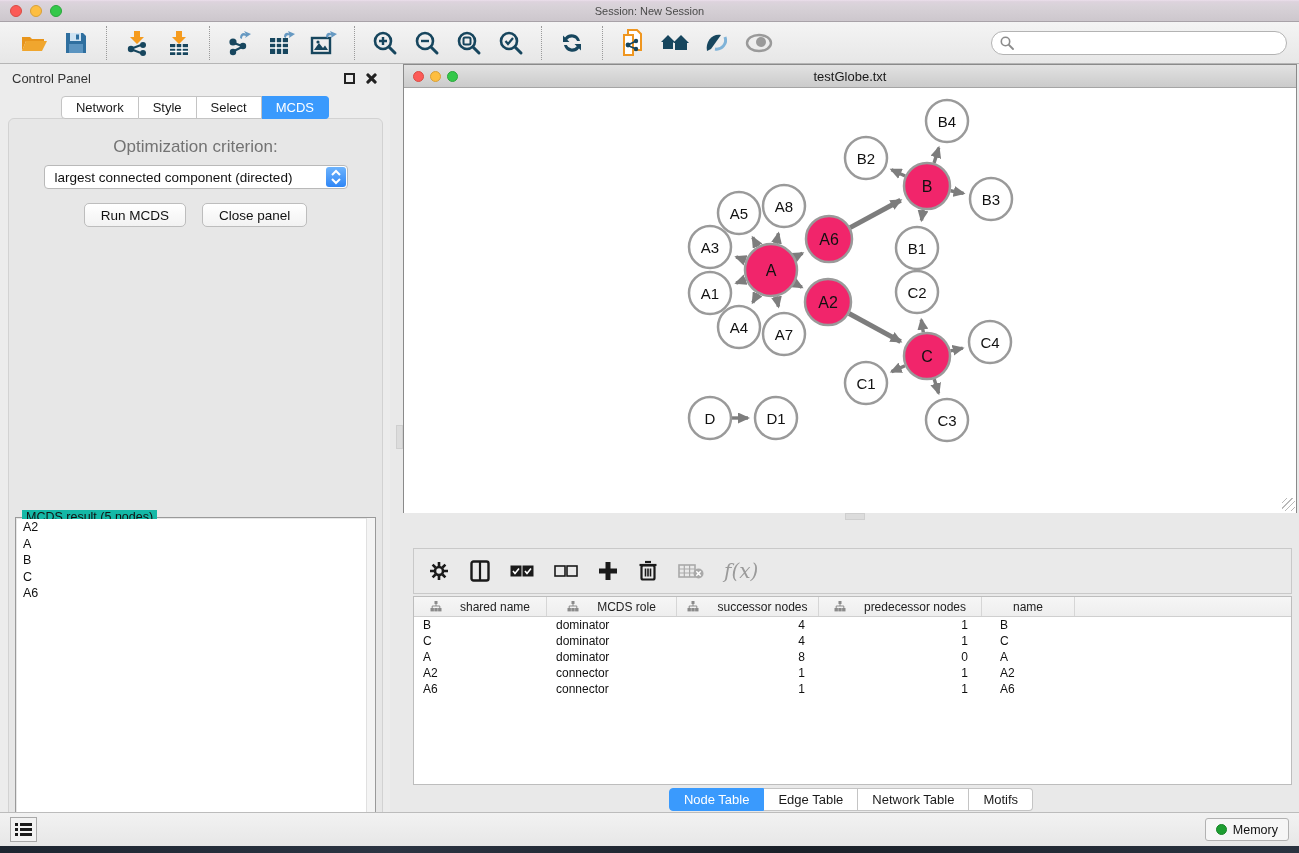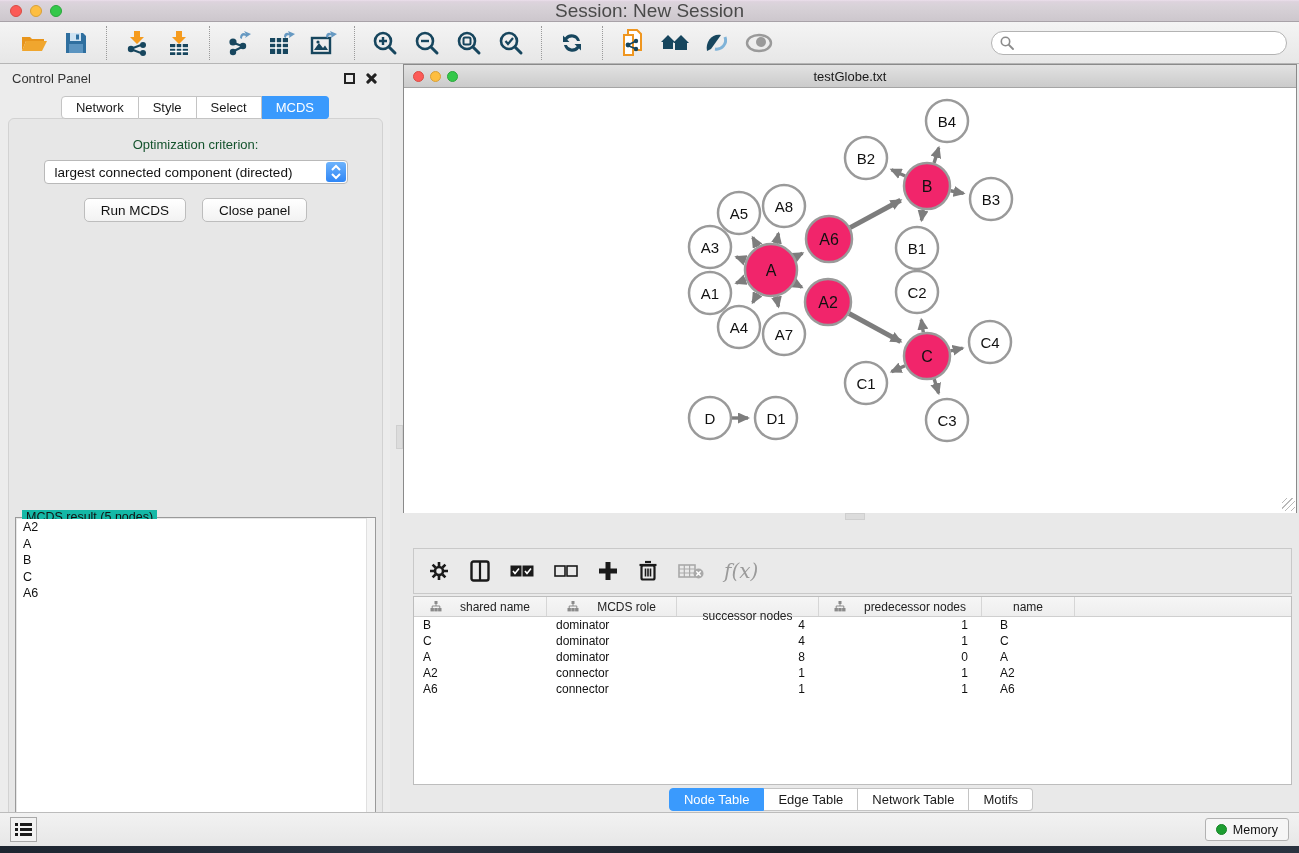--- a/index.html
+++ b/index.html
@@ -3,21 +3,21 @@
 <meta charset="utf-8">
 <style>
   * { margin:0; padding:0; box-sizing:border-box; }
   html,body { width:1299px; height:853px; overflow:hidden; }
   body { font-family:"Liberation Sans", sans-serif; background:#ececec; position:relative; color:#222; }
 
   
   .titlebar { position:absolute; left:0; top:0; width:1299px; height:22px;
     background:linear-gradient(180deg,#ecdfec 0%,#ddd3dd 8%,#d8d2d8 30%,#cdc7cd 100%);
     border-bottom:1px solid #a8a2a8; display:flex; align-items:center; justify-content:center; }
-  .titlebar .title { font-size:19px; color:#4a4a4a; }
+  .titlebar .title { font-size:11px; color:#4a4a4a; }
   .lights { position:absolute; left:10px; top:5px; display:flex; gap:8px; }
   .light { width:12px; height:12px; border-radius:50%; }
   .light.red { background:#fc5b57; border:1px solid #d94c44; }
   .light.yellow { background:#fdbe41; border:1px solid #d8a038; }
   .light.green { background:#34c84a; border:1px solid #2aa73c; }
 
   
   .main-toolbar { position:absolute; left:0; top:22px; width:1299px; height:42px;
     background:linear-gradient(180deg,#f4f4f4,#e7e7e7); border-bottom:1px solid #b5b5b5;
     display:flex; align-items:center; padding:0 8px; }
@@ -42,21 +42,21 @@
 
   .cp-tabs { position:absolute; left:0; top:32px; width:100%; display:flex; justify-content:center; z-index:2; }
   .seg-tab { height:23px; padding:0 14px; font-size:13px; display:flex; align-items:center; background:#fff;
     border:1px solid #c4c4c4; border-left:none; color:#1a1a1a; cursor:pointer; }
   .seg-tab:first-child { border-left:1px solid #c4c4c4; border-radius:4px 0 0 4px; }
   .seg-tab:last-child { border-radius:0 4px 4px 0; }
   .seg-tab.selected { background:#3a9afd; border-color:#3a9afd; color:#fff; }
 
   .cp-body { position:absolute; left:8px; top:54px; width:375px; height:749px; background:#e7e7e7;
     border:1px solid #d2d2d2; border-radius:6px; }
-  .opt-label { margin-top:18px; text-align:center; font-size:13px; color:#14532d; }
+  .opt-label { margin-top:18px; text-align:center; font-size:17px; color:#737373; }
   .opt-select { margin:8px auto 0 auto; width:304px; height:24px; background:#fff; border:1px solid #b9b9b9;
     border-radius:4px; display:flex; align-items:center; cursor:pointer; position:relative; }
   .opt-select .sel-text { font-size:13.5px; color:#111; padding-left:10px; white-space:nowrap; }
   .stepper { position:absolute; right:1px; top:1px; width:20px; height:20px; border-radius:3px;
     background:linear-gradient(180deg,#6db3fc,#2f86f6); display:flex; flex-direction:column; align-items:center; justify-content:center; }
   .stepper svg { display:block; }
   .cp-buttons { margin-top:14px; display:flex; justify-content:center; gap:16px; }
   .push-btn { height:24px; padding:0 16px; background:linear-gradient(180deg,#ffffff,#f2f2f2);
     border:1px solid #bdbdbd; border-radius:5px; font-size:13.5px; color:#111; cursor:pointer;
     font-family:"Liberation Sans",sans-serif; }
@@ -510,21 +510,21 @@
         <div class="th" style="width: 130px;">
           <svg width="12" height="11" viewBox="0 0 12 11">
             <rect x="4.5" y="0" width="3" height="3" fill="#8a8a8a"></rect>
             <rect x="0.5" y="7" width="3.4" height="3.4" fill="#8a8a8a"></rect>
             <rect x="4.3" y="7" width="3.4" height="3.4" fill="#8a8a8a"></rect>
             <rect x="8.1" y="7" width="3.4" height="3.4" fill="#8a8a8a"></rect>
             <path d="M6 3 L6 5 M2.2 7 L2.2 5 L9.8 5 L9.8 7" stroke="#8a8a8a" fill="none" stroke-width="1"></path>
           </svg>
           <span>MCDS role</span>
         </div>
-        <div class="th" style="width: 142px; flex-direction: column;">
+        <div class="th" style="width: 142px;">
           <svg width="12" height="11" viewBox="0 0 12 11">
             <rect x="4.5" y="0" width="3" height="3" fill="#8a8a8a"></rect>
             <rect x="0.5" y="7" width="3.4" height="3.4" fill="#8a8a8a"></rect>
             <rect x="4.3" y="7" width="3.4" height="3.4" fill="#8a8a8a"></rect>
             <rect x="8.1" y="7" width="3.4" height="3.4" fill="#8a8a8a"></rect>
             <path d="M6 3 L6 5 M2.2 7 L2.2 5 L9.8 5 L9.8 7" stroke="#8a8a8a" fill="none" stroke-width="1"></path>
           </svg>
           <span>successor nodes</span>
         </div>
         <div class="th" style="width: 163px;">

